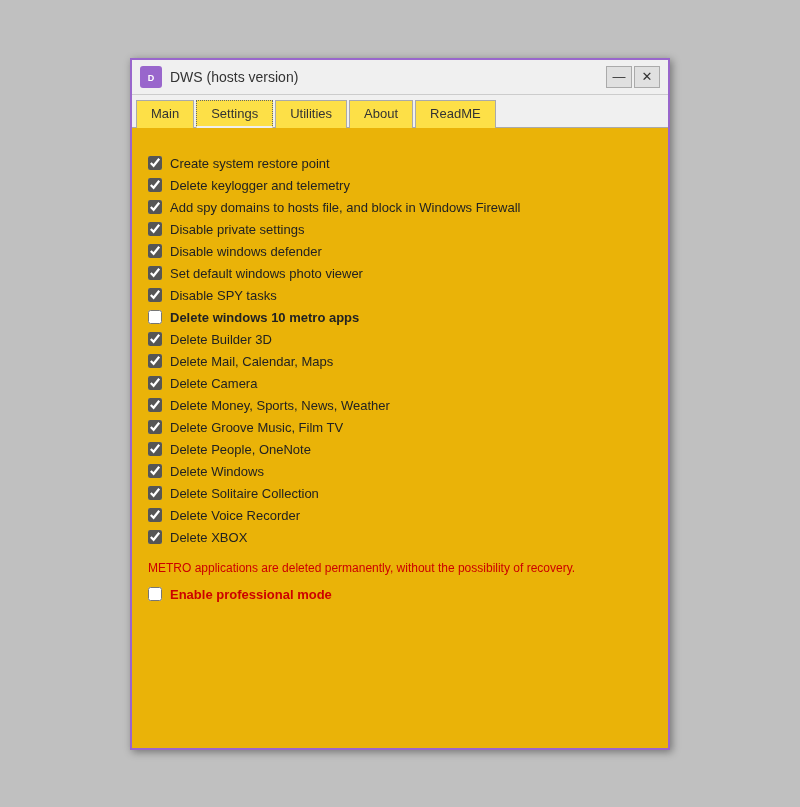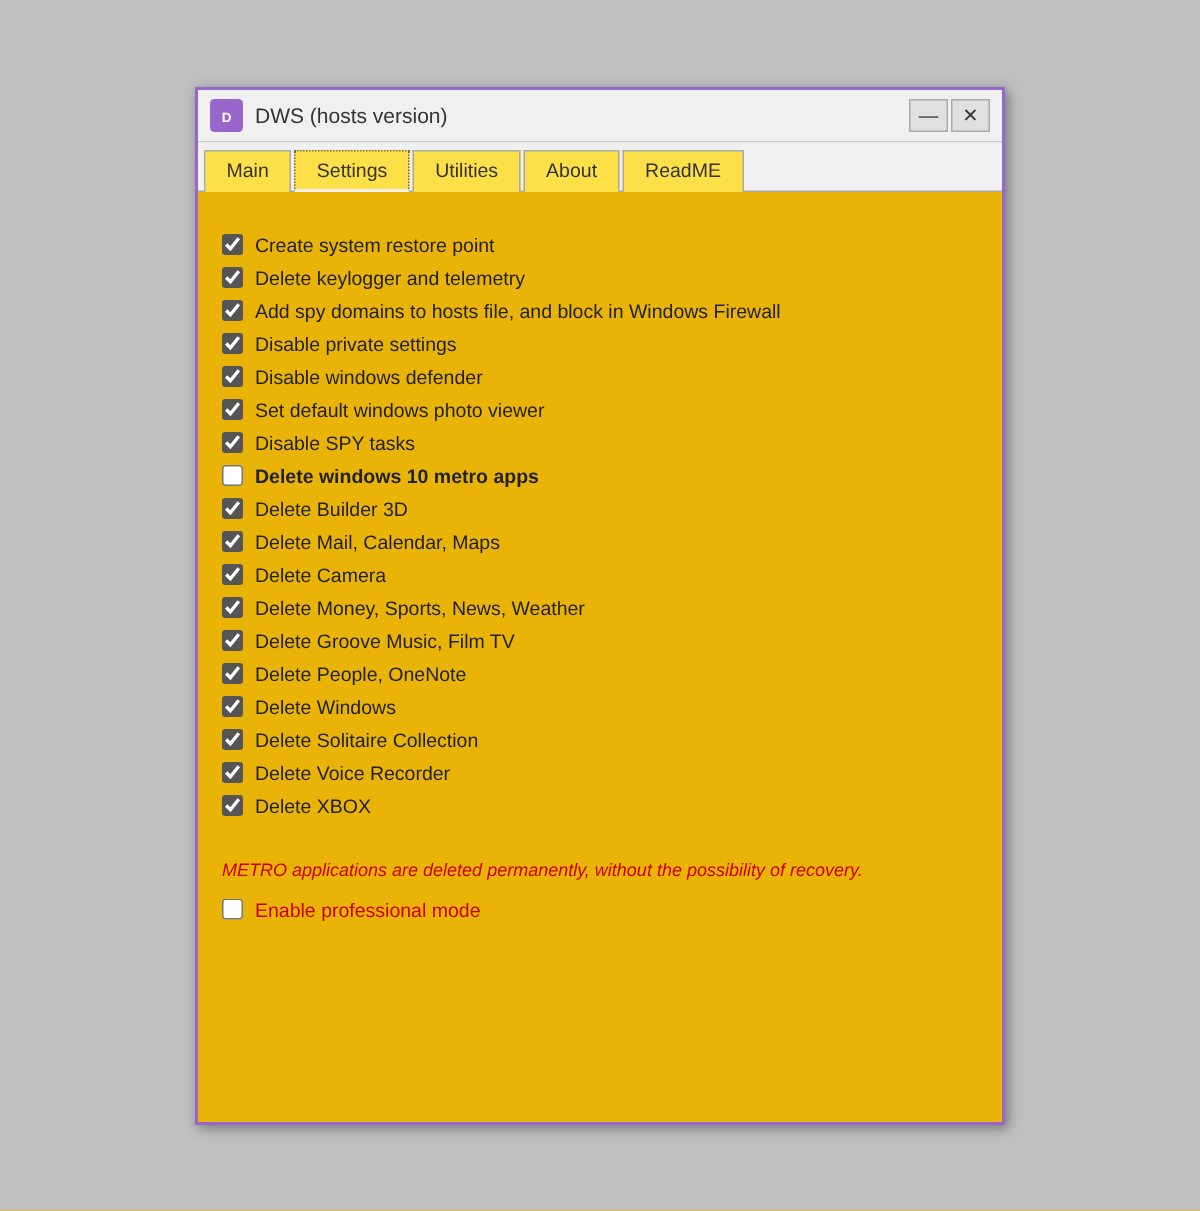--- a/index.html
+++ b/index.html
@@ -110,38 +110,37 @@
       cursor: pointer;
       color: #222;
       font-size: 13px;
     }
     .checkbox-item.bold-item label {
       font-weight: bold;
     }
     .warning-text {
       color: #cc0000;
       font-size: 12px;
-      margin-top: 28px;
+      margin-top: 16px;
       margin-bottom: 12px;
-      font-style: italic;
     }
     .pro-mode-item {
       display: flex;
       align-items: center;
       gap: 8px;
     }
     .pro-mode-item input[type="checkbox"] {
       width: 14px;
       height: 14px;
       cursor: pointer;
       accent-color: #cc0000;
     }
     .pro-mode-item label {
       color: #cc0000;
-      font-weight: normal;
+      font-weight: bold;
       font-size: 13px;
       cursor: pointer;
     }
   </style>
 </head>
 <body>
 
 <div class="window">
   <div class="title-bar">
     <div class="title-bar-icon">

